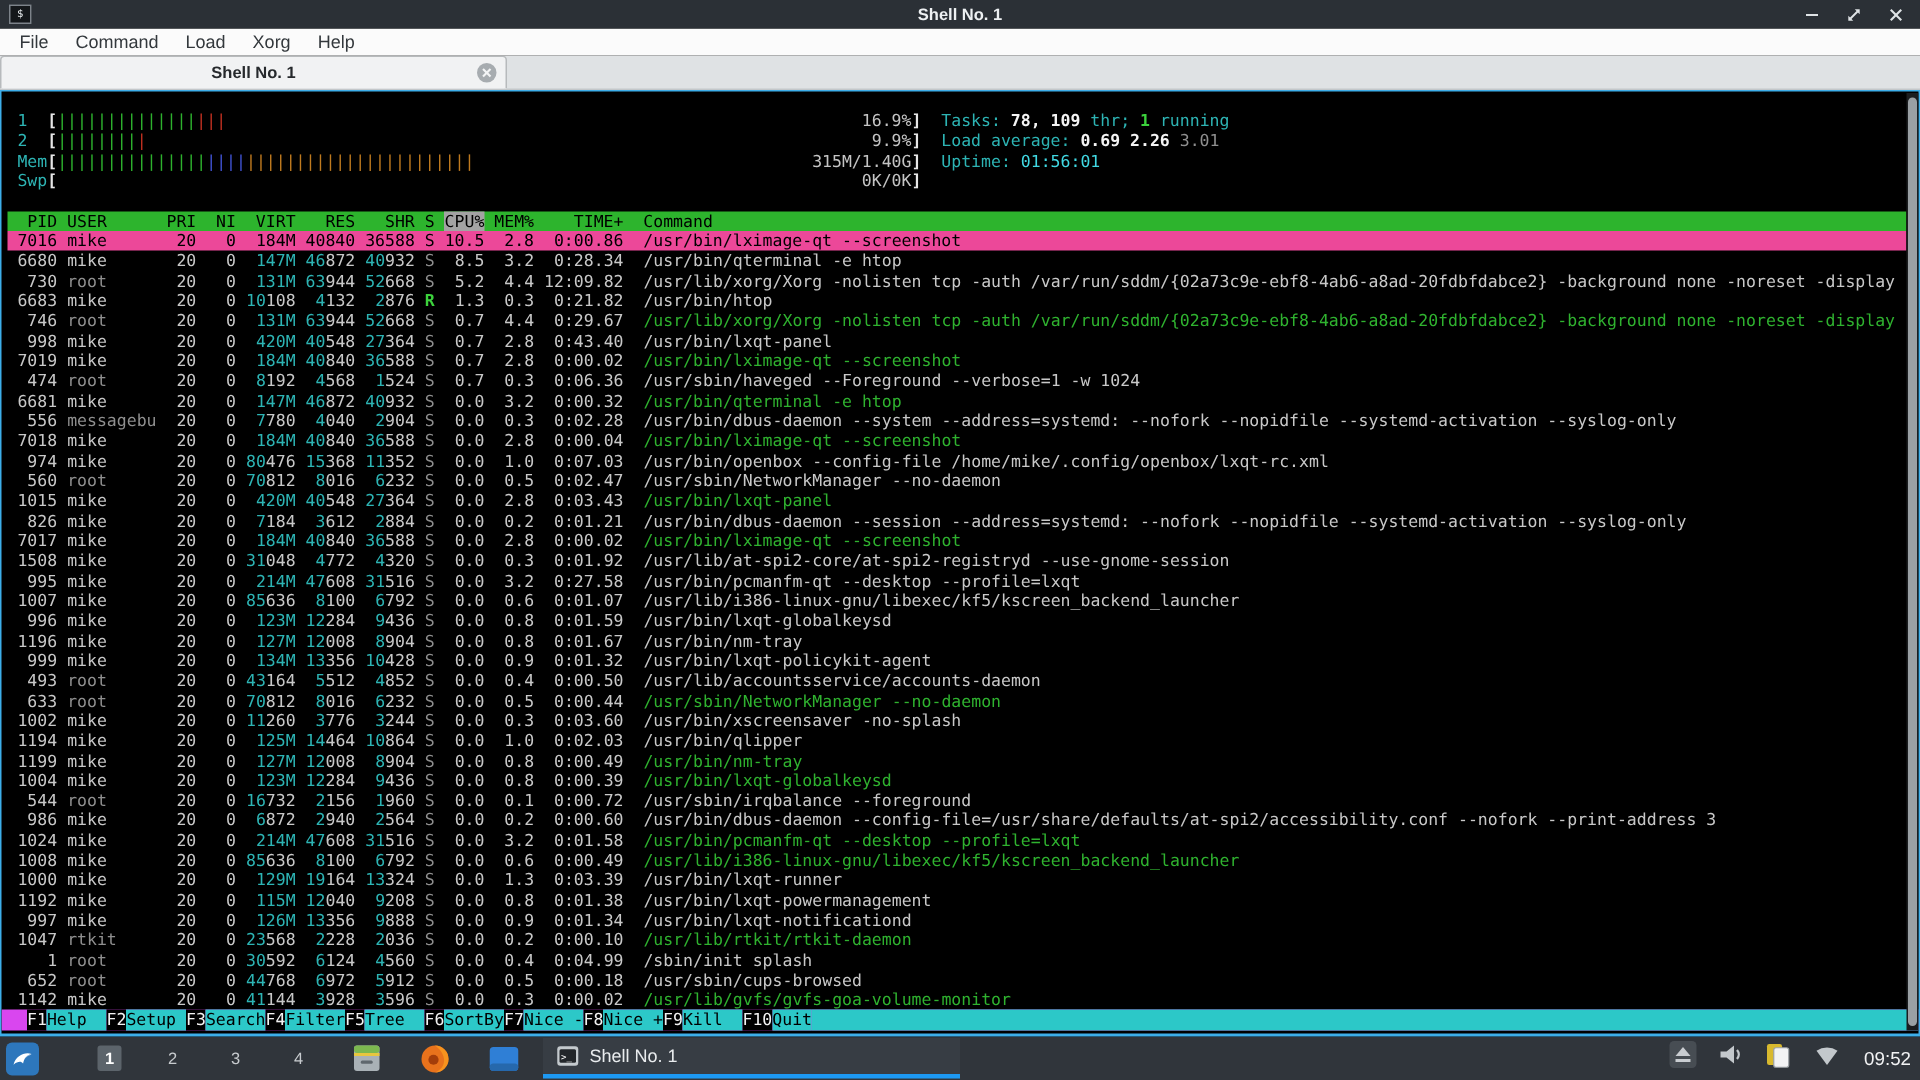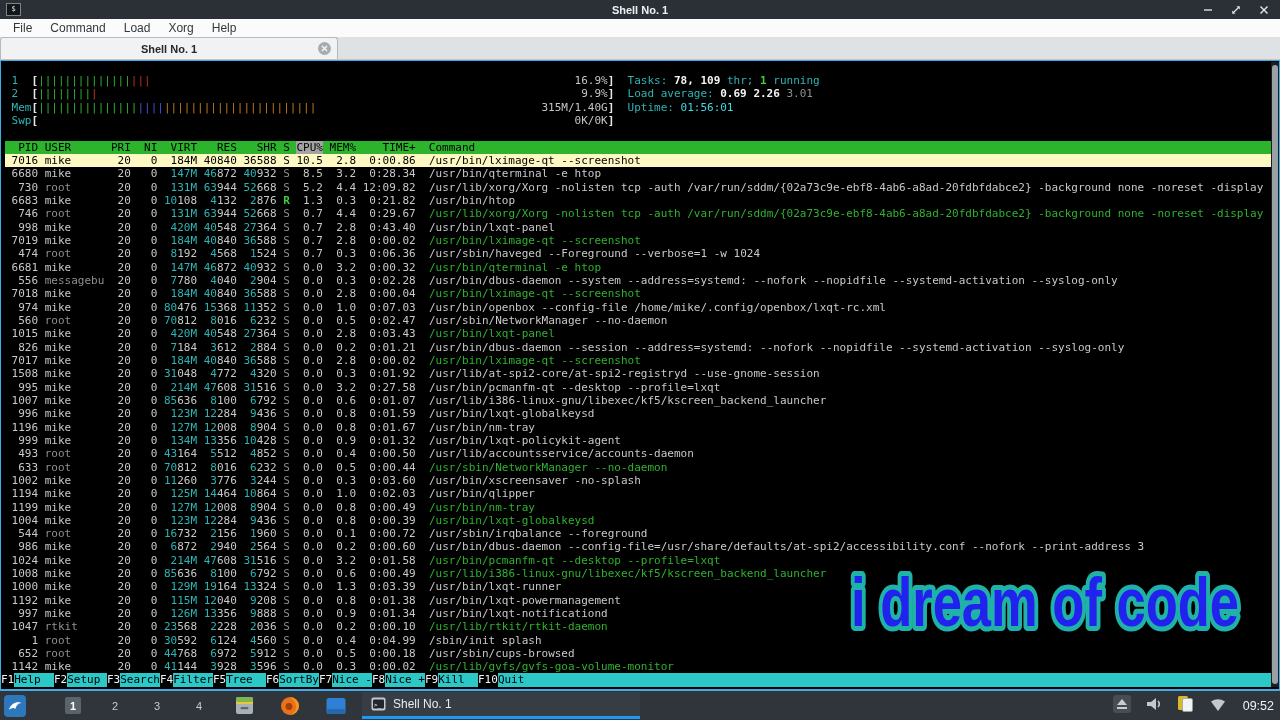--- a/index.html
+++ b/index.html
@@ -38,24 +38,24 @@
   .wt{color:#c8c8c8}
   .wb{color:#f4f4f4;font-weight:bold}
   .gnb{color:#3cd23c;font-weight:bold}
   .cyb{color:#41d9e3;font-weight:normal}
   .brk{color:#e6e6e6;font-weight:bold}
   .mval{color:#c4c4c4}
   .mg{color:#2db22d}.mr{color:#c03020}.mb{color:#4053d3}.mo{color:#bf7a1f}
   .mi{display:inline-flex;width:86ch;justify-content:space-between;align-items:baseline;}
   .hdr{background:#2db42d;color:#000;}
   .sort{background:#a3a3a3;color:#000;}
-  .sel{background:#fef9c3;color:#000;}
+  .sel{background:#ec4899;color:#000;}
   .sel span{color:#000 !important;font-weight:normal !important;}
   .fbar{position:absolute;left:0;right:0;bottom:2px;height:14px;display:flex;
-    font:11px/14px "DejaVu Sans Mono",monospace;background:#d946ef;white-space:pre;}
+    font:11px/14px "DejaVu Sans Mono",monospace;background:#d946ef;white-space:pre;padding-left:17px;}
   .fk{color:#f2f2f2;background:#000;}
   .fa{color:#000;background:#2cc8c8;}
   .fa.fill{flex:1}
   .scrollbar{position:absolute;top:1px;bottom:2px;right:0;width:8px;background:#1b1d1f;}
   .sb-thumb{position:absolute;left:1px;right:1px;top:3px;bottom:3px;background:#9aa0a4;border-radius:3px;}
   .watermark{position:absolute;right:34px;bottom:34px;}
   .watermark svg{transform:scaleY(1.12);transform-origin:bottom;}
 
   
   .taskbar{height:29px;background:#30353b;display:flex;align-items:center;padding:0 6px 0 4px;flex:0 0 auto;}
@@ -120,25 +120,20 @@
             <line x1="1" y1="1" x2="6" y2="6" stroke="#f4f5f6" stroke-width="1.4"></line>
             <line x1="6" y1="1" x2="1" y2="6" stroke="#f4f5f6" stroke-width="1.4"></line>
           </svg>
       </span>
     </div>
   </div>
 
   <div class="terminal">
     <div class="term-text" id="term"><div class="line"><span class="cy"> 1  </span><span class="brk">[</span><span class="mi"><span><span class="mg">||||||||||||||</span><span class="mr">|||</span></span><span class="mval">16.9%</span></span><span class="brk">]</span>  <span class="cy">Tasks: </span><span class="wb">78, </span><span class="wb">109 </span><span class="cy">thr; </span><span class="gnb">1 </span><span class="cy">running</span></div><div class="line"><span class="cy"> 2  </span><span class="brk">[</span><span class="mi"><span><span class="mg">||||||||</span><span class="mr">|</span></span><span class="mval">9.9%</span></span><span class="brk">]</span>  <span class="cy">Load average: </span><span class="wb">0.69 </span><span class="wb">2.26 </span><span class="dim">3.01</span></div><div class="line"><span class="cy"> Mem</span><span class="brk">[</span><span class="mi"><span><span class="mg">|||||||||||||||</span><span class="mb">||||</span><span class="mo">|||||||||||||||||||||||</span></span><span class="mval">315M/1.40G</span></span><span class="brk">]</span>  <span class="cy">Uptime: </span><span class="cyb">01:56:01</span></div><div class="line"><span class="cy"> Swp</span><span class="brk">[</span><span class="mi"><span></span><span class="mval">0K/0K</span></span><span class="brk">]</span></div><div class="line"></div><div class="hdr">  PID USER      PRI  NI  VIRT   RES   SHR S <span class="sort">CPU%</span> MEM%    TIME+  Command</div><div class="prow sel"> 7016 <span class="wt">mike     </span>  20   0  184M 40840 36588 <span class="dim">S</span> 10.5  2.8  0:00.86  <span class="wt">/usr/bin/lximage-qt --screenshot</span></div><div class="prow"> 6680 <span class="wt">mike     </span>  20   0  <span class="cy">147M</span> <span class="cy">46</span>872 <span class="cy">40</span>932 <span class="dim">S</span>  8.5  3.2  0:28.34  <span class="wt">/usr/bin/qterminal -e htop</span></div><div class="prow">  730 <span class="dim">root     </span>  20   0  <span class="cy">131M</span> <span class="cy">63</span>944 <span class="cy">52</span>668 <span class="dim">S</span>  5.2  4.4 12:09.82  <span class="wt">/usr/lib/xorg/Xorg -nolisten tcp -auth /var/run/sddm/{02a73c9e-ebf8-4ab6-a8ad-20fdbfdabce2} -background none -noreset -display</span></div><div class="prow"> 6683 <span class="wt">mike     </span>  20   0 <span class="cy">10</span>108  <span class="cy">4</span>132  <span class="cy">2</span>876 <span class="gnb">R</span>  1.3  0.3  0:21.82  <span class="wt">/usr/bin/htop</span></div><div class="prow">  746 <span class="dim">root     </span>  20   0  <span class="cy">131M</span> <span class="cy">63</span>944 <span class="cy">52</span>668 <span class="dim">S</span>  0.7  4.4  0:29.67  <span class="gn">/usr/lib/xorg/Xorg -nolisten tcp -auth /var/run/sddm/{02a73c9e-ebf8-4ab6-a8ad-20fdbfdabce2} -background none -noreset -display</span></div><div class="prow">  998 <span class="wt">mike     </span>  20   0  <span class="cy">420M</span> <span class="cy">40</span>548 <span class="cy">27</span>364 <span class="dim">S</span>  0.7  2.8  0:43.40  <span class="wt">/usr/bin/lxqt-panel</span></div><div class="prow"> 7019 <span class="wt">mike     </span>  20   0  <span class="cy">184M</span> <span class="cy">40</span>840 <span class="cy">36</span>588 <span class="dim">S</span>  0.7  2.8  0:00.02  <span class="gn">/usr/bin/lximage-qt --screenshot</span></div><div class="prow">  474 <span class="dim">root     </span>  20   0  <span class="cy">8</span>192  <span class="cy">4</span>568  <span class="cy">1</span>524 <span class="dim">S</span>  0.7  0.3  0:06.36  <span class="wt">/usr/sbin/haveged --Foreground --verbose=1 -w 1024</span></div><div class="prow"> 6681 <span class="wt">mike     </span>  20   0  <span class="cy">147M</span> <span class="cy">46</span>872 <span class="cy">40</span>932 <span class="dim">S</span>  0.0  3.2  0:00.32  <span class="gn">/usr/bin/qterminal -e htop</span></div><div class="prow">  556 <span class="dim">messagebu</span>  20   0  <span class="cy">7</span>780  <span class="cy">4</span>040  <span class="cy">2</span>904 <span class="dim">S</span>  0.0  0.3  0:02.28  <span class="wt">/usr/bin/dbus-daemon --system --address=systemd: --nofork --nopidfile --systemd-activation --syslog-only</span></div><div class="prow"> 7018 <span class="wt">mike     </span>  20   0  <span class="cy">184M</span> <span class="cy">40</span>840 <span class="cy">36</span>588 <span class="dim">S</span>  0.0  2.8  0:00.04  <span class="gn">/usr/bin/lximage-qt --screenshot</span></div><div class="prow">  974 <span class="wt">mike     </span>  20   0 <span class="cy">80</span>476 <span class="cy">15</span>368 <span class="cy">11</span>352 <span class="dim">S</span>  0.0  1.0  0:07.03  <span class="wt">/usr/bin/openbox --config-file /home/mike/.config/openbox/lxqt-rc.xml</span></div><div class="prow">  560 <span class="dim">root     </span>  20   0 <span class="cy">70</span>812  <span class="cy">8</span>016  <span class="cy">6</span>232 <span class="dim">S</span>  0.0  0.5  0:02.47  <span class="wt">/usr/sbin/NetworkManager --no-daemon</span></div><div class="prow"> 1015 <span class="wt">mike     </span>  20   0  <span class="cy">420M</span> <span class="cy">40</span>548 <span class="cy">27</span>364 <span class="dim">S</span>  0.0  2.8  0:03.43  <span class="gn">/usr/bin/lxqt-panel</span></div><div class="prow">  826 <span class="wt">mike     </span>  20   0  <span class="cy">7</span>184  <span class="cy">3</span>612  <span class="cy">2</span>884 <span class="dim">S</span>  0.0  0.2  0:01.21  <span class="wt">/usr/bin/dbus-daemon --session --address=systemd: --nofork --nopidfile --systemd-activation --syslog-only</span></div><div class="prow"> 7017 <span class="wt">mike     </span>  20   0  <span class="cy">184M</span> <span class="cy">40</span>840 <span class="cy">36</span>588 <span class="dim">S</span>  0.0  2.8  0:00.02  <span class="gn">/usr/bin/lximage-qt --screenshot</span></div><div class="prow"> 1508 <span class="wt">mike     </span>  20   0 <span class="cy">31</span>048  <span class="cy">4</span>772  <span class="cy">4</span>320 <span class="dim">S</span>  0.0  0.3  0:01.92  <span class="wt">/usr/lib/at-spi2-core/at-spi2-registryd --use-gnome-session</span></div><div class="prow">  995 <span class="wt">mike     </span>  20   0  <span class="cy">214M</span> <span class="cy">47</span>608 <span class="cy">31</span>516 <span class="dim">S</span>  0.0  3.2  0:27.58  <span class="wt">/usr/bin/pcmanfm-qt --desktop --profile=lxqt</span></div><div class="prow"> 1007 <span class="wt">mike     </span>  20   0 <span class="cy">85</span>636  <span class="cy">8</span>100  <span class="cy">6</span>792 <span class="dim">S</span>  0.0  0.6  0:01.07  <span class="wt">/usr/lib/i386-linux-gnu/libexec/kf5/kscreen_backend_launcher</span></div><div class="prow">  996 <span class="wt">mike     </span>  20   0  <span class="cy">123M</span> <span class="cy">12</span>284  <span class="cy">9</span>436 <span class="dim">S</span>  0.0  0.8  0:01.59  <span class="wt">/usr/bin/lxqt-globalkeysd</span></div><div class="prow"> 1196 <span class="wt">mike     </span>  20   0  <span class="cy">127M</span> <span class="cy">12</span>008  <span class="cy">8</span>904 <span class="dim">S</span>  0.0  0.8  0:01.67  <span class="wt">/usr/bin/nm-tray</span></div><div class="prow">  999 <span class="wt">mike     </span>  20   0  <span class="cy">134M</span> <span class="cy">13</span>356 <span class="cy">10</span>428 <span class="dim">S</span>  0.0  0.9  0:01.32  <span class="wt">/usr/bin/lxqt-policykit-agent</span></div><div class="prow">  493 <span class="dim">root     </span>  20   0 <span class="cy">43</span>164  <span class="cy">5</span>512  <span class="cy">4</span>852 <span class="dim">S</span>  0.0  0.4  0:00.50  <span class="wt">/usr/lib/accountsservice/accounts-daemon</span></div><div class="prow">  633 <span class="dim">root     </span>  20   0 <span class="cy">70</span>812  <span class="cy">8</span>016  <span class="cy">6</span>232 <span class="dim">S</span>  0.0  0.5  0:00.44  <span class="gn">/usr/sbin/NetworkManager --no-daemon</span></div><div class="prow"> 1002 <span class="wt">mike     </span>  20   0 <span class="cy">11</span>260  <span class="cy">3</span>776  <span class="cy">3</span>244 <span class="dim">S</span>  0.0  0.3  0:03.60  <span class="wt">/usr/bin/xscreensaver -no-splash</span></div><div class="prow"> 1194 <span class="wt">mike     </span>  20   0  <span class="cy">125M</span> <span class="cy">14</span>464 <span class="cy">10</span>864 <span class="dim">S</span>  0.0  1.0  0:02.03  <span class="wt">/usr/bin/qlipper</span></div><div class="prow"> 1199 <span class="wt">mike     </span>  20   0  <span class="cy">127M</span> <span class="cy">12</span>008  <span class="cy">8</span>904 <span class="dim">S</span>  0.0  0.8  0:00.49  <span class="gn">/usr/bin/nm-tray</span></div><div class="prow"> 1004 <span class="wt">mike     </span>  20   0  <span class="cy">123M</span> <span class="cy">12</span>284  <span class="cy">9</span>436 <span class="dim">S</span>  0.0  0.8  0:00.39  <span class="gn">/usr/bin/lxqt-globalkeysd</span></div><div class="prow">  544 <span class="dim">root     </span>  20   0 <span class="cy">16</span>732  <span class="cy">2</span>156  <span class="cy">1</span>960 <span class="dim">S</span>  0.0  0.1  0:00.72  <span class="wt">/usr/sbin/irqbalance --foreground</span></div><div class="prow">  986 <span class="wt">mike     </span>  20   0  <span class="cy">6</span>872  <span class="cy">2</span>940  <span class="cy">2</span>564 <span class="dim">S</span>  0.0  0.2  0:00.60  <span class="wt">/usr/bin/dbus-daemon --config-file=/usr/share/defaults/at-spi2/accessibility.conf --nofork --print-address 3</span></div><div class="prow"> 1024 <span class="wt">mike     </span>  20   0  <span class="cy">214M</span> <span class="cy">47</span>608 <span class="cy">31</span>516 <span class="dim">S</span>  0.0  3.2  0:01.58  <span class="gn">/usr/bin/pcmanfm-qt --desktop --profile=lxqt</span></div><div class="prow"> 1008 <span class="wt">mike     </span>  20   0 <span class="cy">85</span>636  <span class="cy">8</span>100  <span class="cy">6</span>792 <span class="dim">S</span>  0.0  0.6  0:00.49  <span class="gn">/usr/lib/i386-linux-gnu/libexec/kf5/kscreen_backend_launcher</span></div><div class="prow"> 1000 <span class="wt">mike     </span>  20   0  <span class="cy">129M</span> <span class="cy">19</span>164 <span class="cy">13</span>324 <span class="dim">S</span>  0.0  1.3  0:03.39  <span class="wt">/usr/bin/lxqt-runner</span></div><div class="prow"> 1192 <span class="wt">mike     </span>  20   0  <span class="cy">115M</span> <span class="cy">12</span>040  <span class="cy">9</span>208 <span class="dim">S</span>  0.0  0.8  0:01.38  <span class="wt">/usr/bin/lxqt-powermanagement</span></div><div class="prow">  997 <span class="wt">mike     </span>  20   0  <span class="cy">126M</span> <span class="cy">13</span>356  <span class="cy">9</span>888 <span class="dim">S</span>  0.0  0.9  0:01.34  <span class="wt">/usr/bin/lxqt-notificationd</span></div><div class="prow"> 1047 <span class="dim">rtkit    </span>  20   0 <span class="cy">23</span>568  <span class="cy">2</span>228  <span class="cy">2</span>036 <span class="dim">S</span>  0.0  0.2  0:00.10  <span class="gn">/usr/lib/rtkit/rtkit-daemon</span></div><div class="prow">    1 <span class="dim">root     </span>  20   0 <span class="cy">30</span>592  <span class="cy">6</span>124  <span class="cy">4</span>560 <span class="dim">S</span>  0.0  0.4  0:04.99  <span class="wt">/sbin/init splash</span></div><div class="prow">  652 <span class="dim">root     </span>  20   0 <span class="cy">44</span>768  <span class="cy">6</span>972  <span class="cy">5</span>912 <span class="dim">S</span>  0.0  0.5  0:00.18  <span class="wt">/usr/sbin/cups-browsed</span></div><div class="prow"> 1142 <span class="wt">mike     </span>  20   0 <span class="cy">41</span>144  <span class="cy">3</span>928  <span class="cy">3</span>596 <span class="dim">S</span>  0.0  0.3  0:00.02  <span class="gn">/usr/lib/gvfs/gvfs-goa-volume-monitor</span></div></div>
 
-    <div class="watermark">
-      <svg width="400" height="90" viewBox="0 0 400 90">
-        <text x="200" y="68" text-anchor="middle" font-family="Liberation Sans, sans-serif" font-size="62" font-weight="bold" fill="#2222ee" stroke="#1fb3a8" stroke-width="9" stroke-linejoin="round" paint-order="stroke" textLength="388" lengthAdjust="spacingAndGlyphs">i dream of code</text>
-      </svg>
-    </div>
 
     <div class="fbar" id="fbar"><span class="fk">F1</span><span class="fa">Help  </span><span class="fk">F2</span><span class="fa">Setup </span><span class="fk">F3</span><span class="fa">Search</span><span class="fk">F4</span><span class="fa">Filter</span><span class="fk">F5</span><span class="fa">Tree  </span><span class="fk">F6</span><span class="fa">SortBy</span><span class="fk">F7</span><span class="fa">Nice -</span><span class="fk">F8</span><span class="fa">Nice +</span><span class="fk">F9</span><span class="fa">Kill  </span><span class="fk">F10</span><span class="fa">Quit</span><span class="fa fill"></span></div>
     <div class="scrollbar">
       <div class="sb-thumb"></div>
     </div>
   </div>
 
 </div>
 
 <div class="taskbar">

